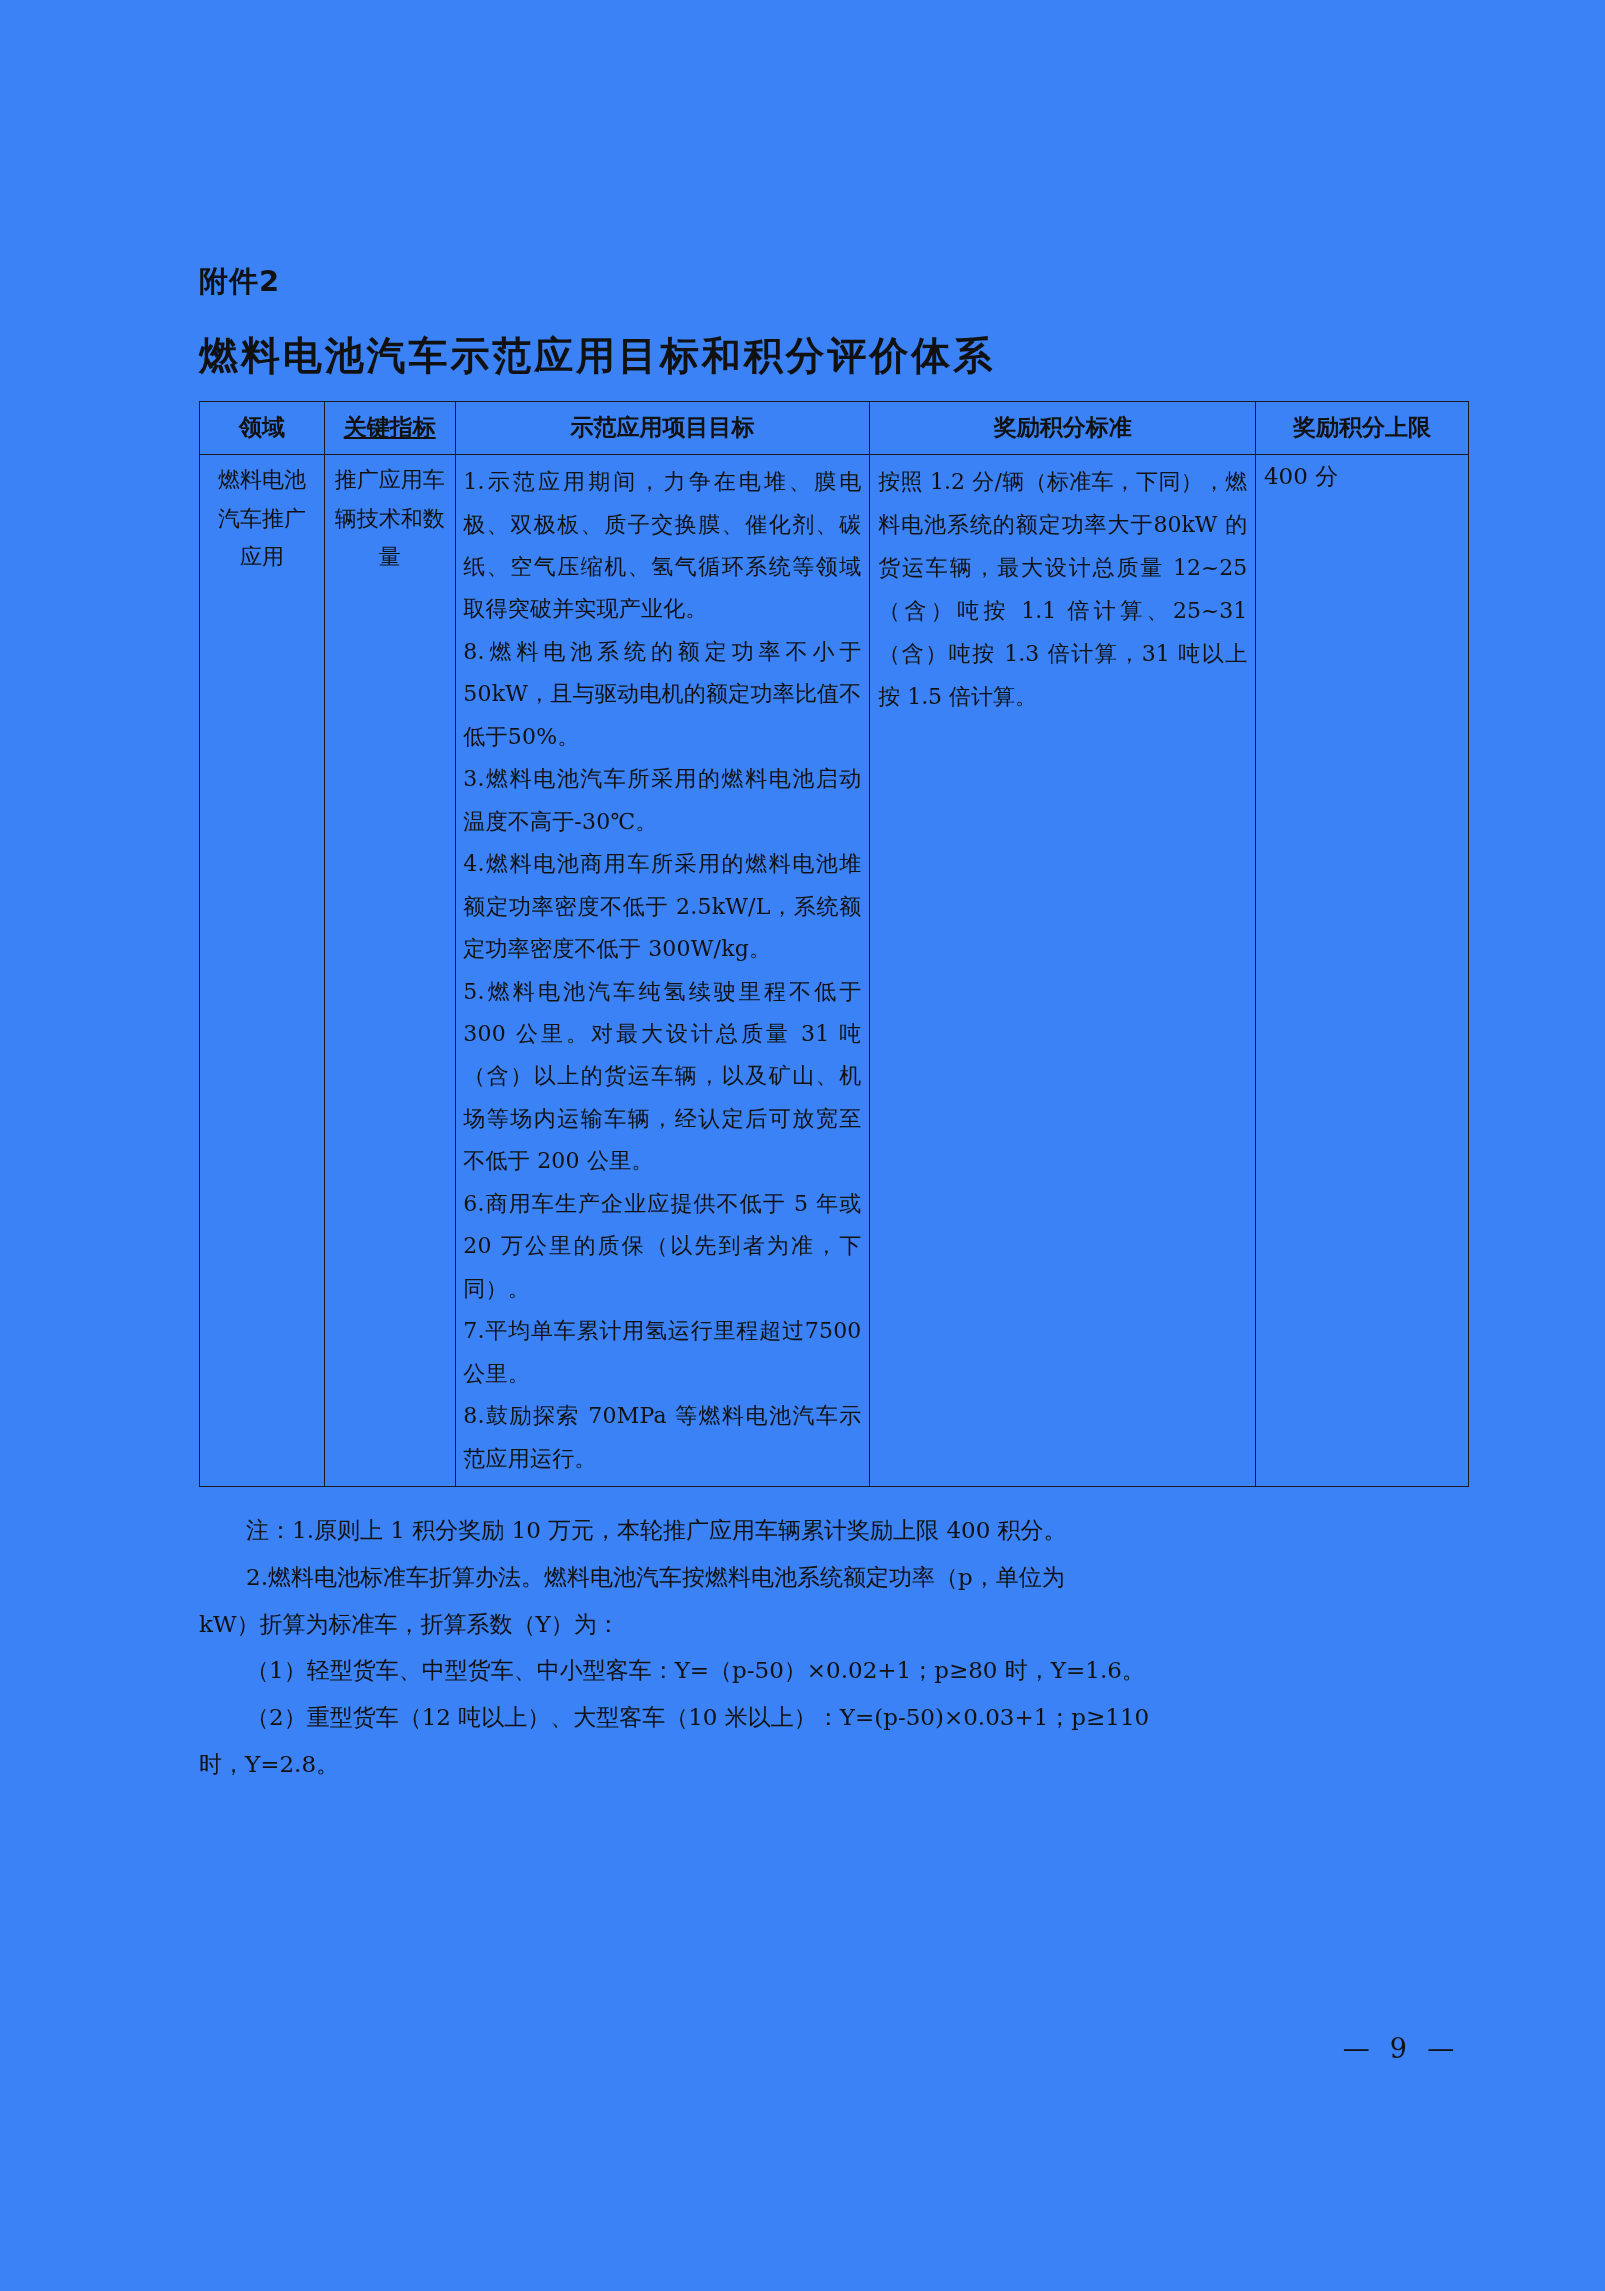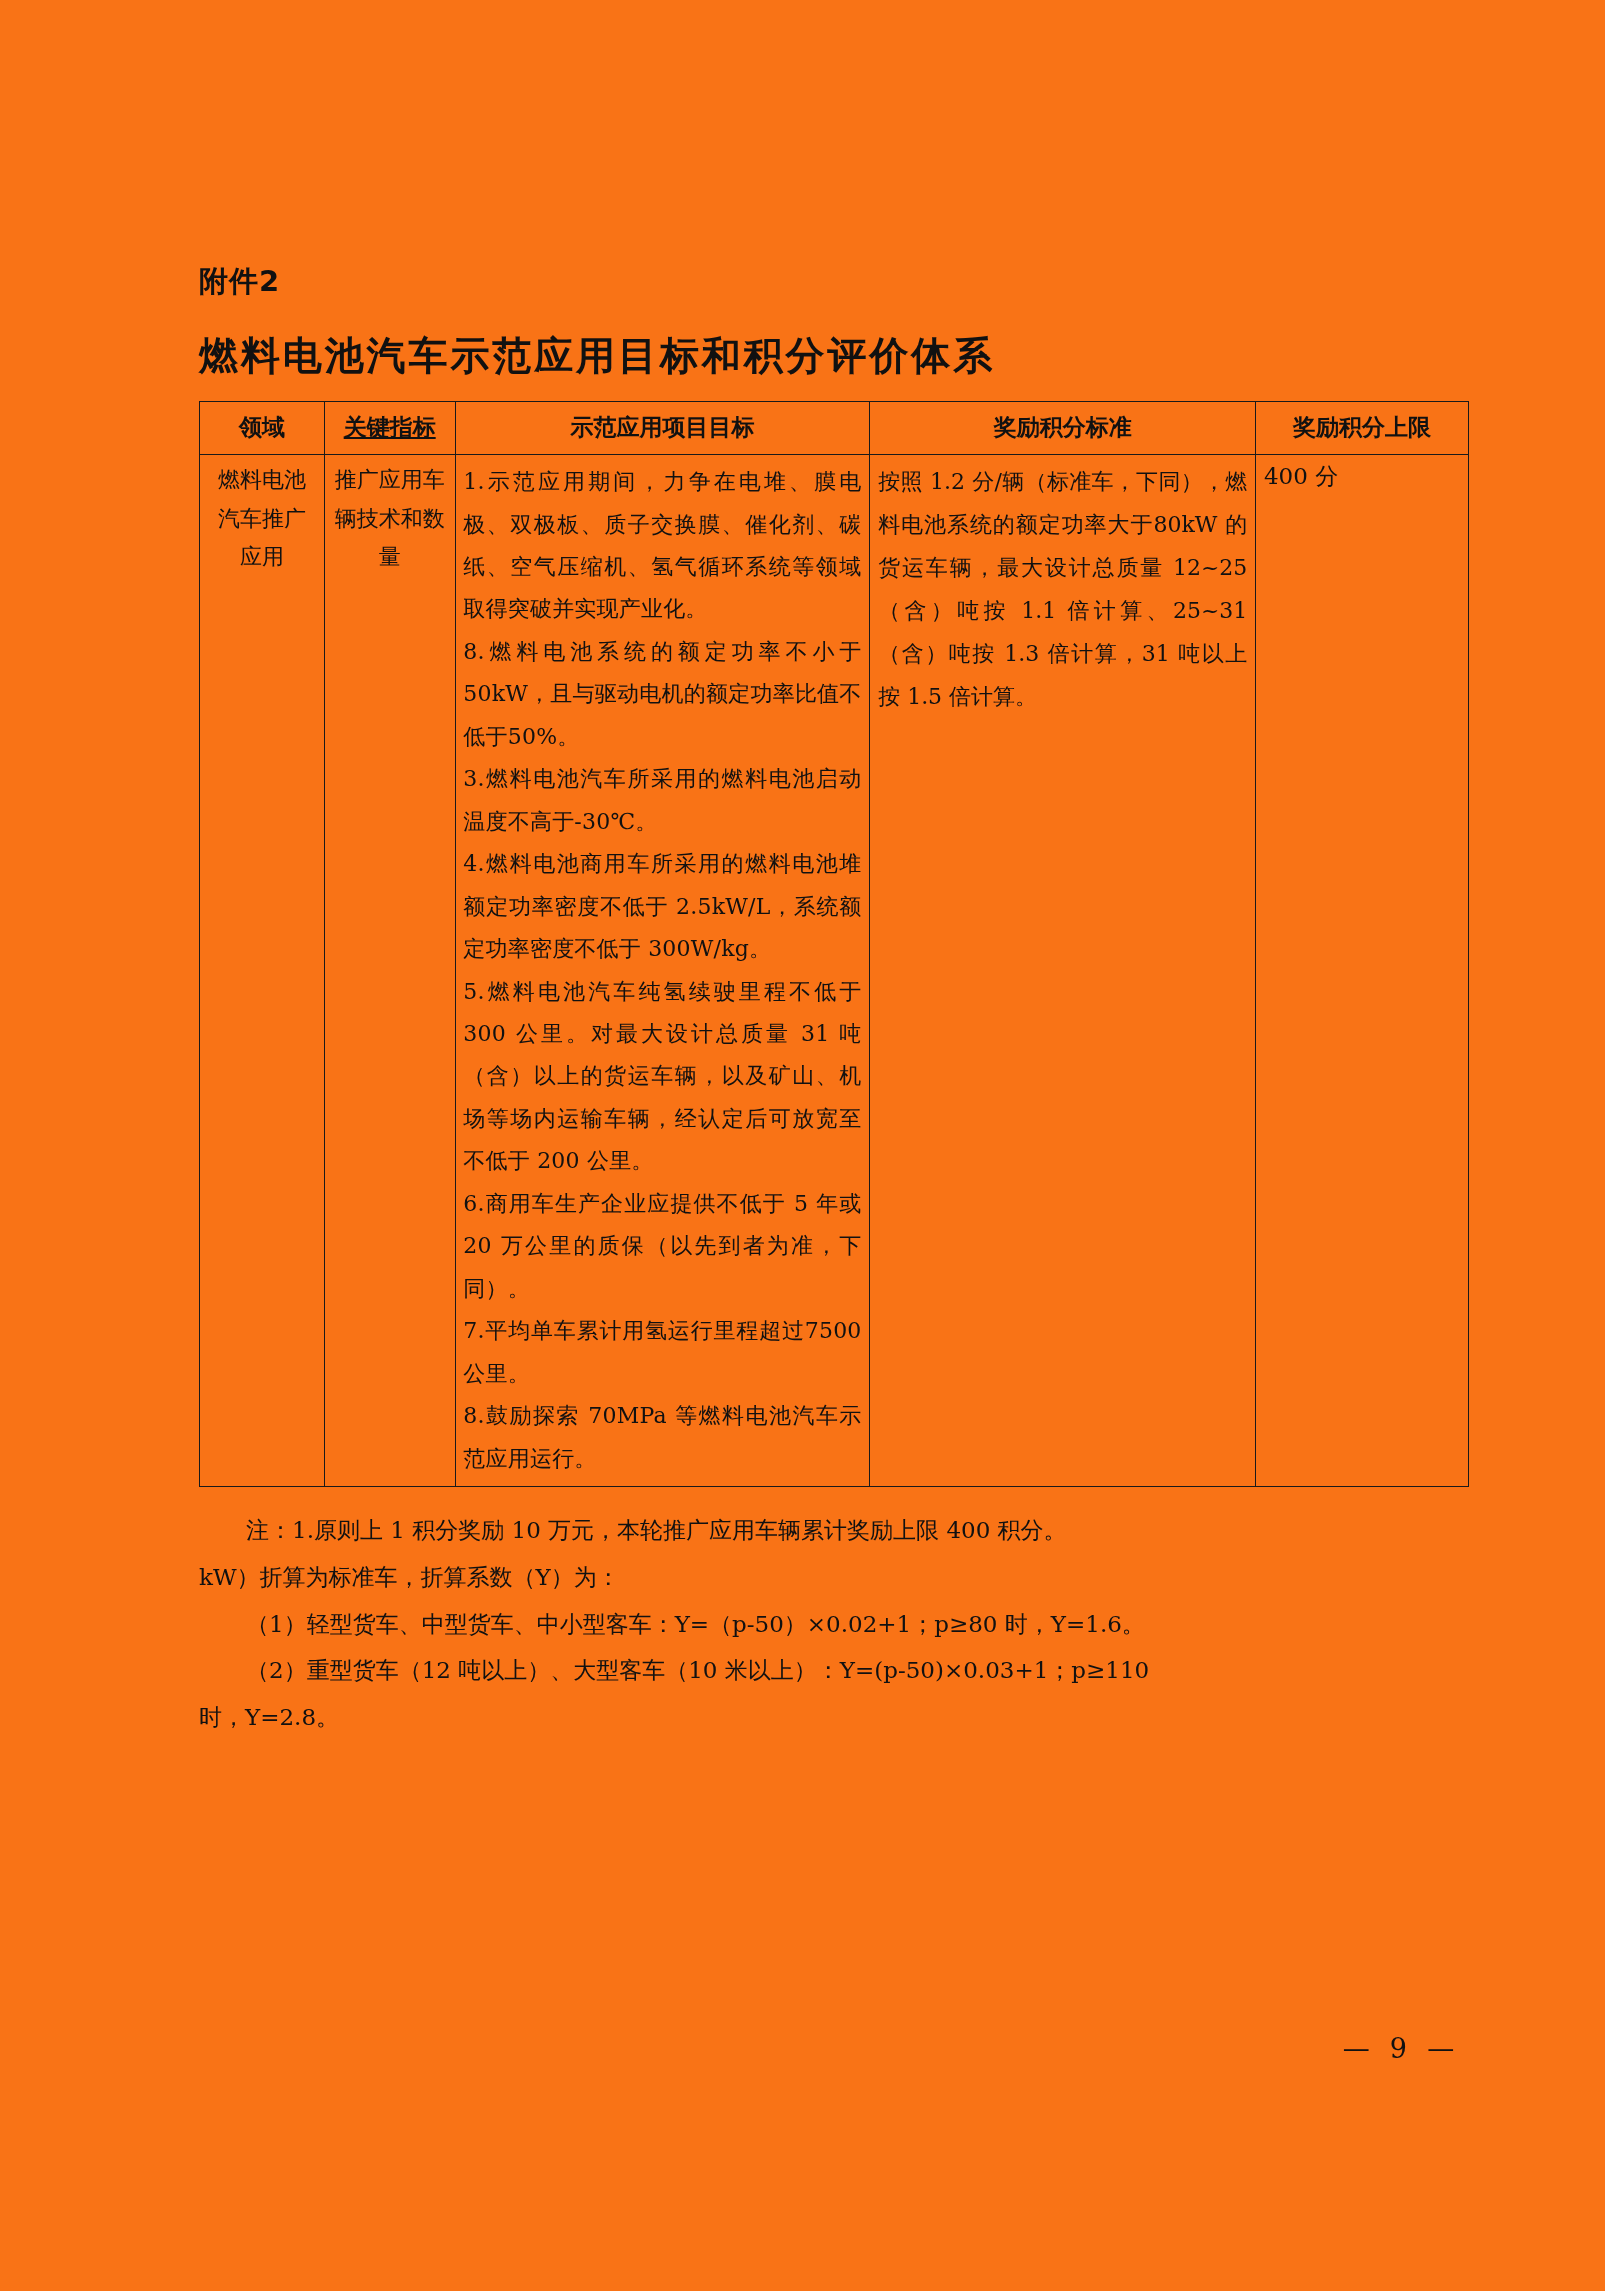--- a/index.html
+++ b/index.html
@@ -13,21 +13,21 @@
     position: relative;
     font-family: "DejaVu Serif", "Liberation Serif", serif;
     color: #111;
     overflow: hidden;
   }
   .page {
     position: absolute;
     left: 0; top: 0;
     width: 1606px;
     height: 2291px;
-    background: #f97316;
+    background: #3b82f6;
   }
   .content {
     position: absolute;
     left: 199px;
     top: 262px;
     width: 1252px;
   }
   .attach-label {
     font-size: 29px;
     letter-spacing: 1px;
@@ -150,20 +150,21 @@
             <p class="goal-item">8.鼓励探索 70MPa 等燃料电池汽车示范应用运行。</p>
           </td>
           <td class="cell-std">按照 1.2 分/辆（标准车，下同），燃料电池系统的额定功率大于80kW 的货运车辆，最大设计总质量 12~25（含）吨按 1.1 倍计算、25~31（含）吨按 1.3 倍计算，31 吨以上按 1.5 倍计算。</td>
           <td class="cell-cap">400 分</td>
         </tr>
       </tbody>
     </table>
 
     <div class="notes">
       <p class="indent0">注：1.原则上 1 积分奖励 10 万元，本轮推广应用车辆累计奖励上限 400 积分。</p>
+      <p class="indent0">2.燃料电池标准车折算办法。燃料电池汽车按燃料电池系统额定功率（p，单位为</p>
       <p>kW）折算为标准车，折算系数（Y）为：</p>
       <p class="indent0">（1）轻型货车、中型货车、中小型客车：Y=（p-50）×0.02+1；p≥80 时，Y=1.6。</p>
       <p class="indent0">（2）重型货车（12 吨以上）、大型客车（10 米以上）：Y=(p-50)×0.03+1；p≥110</p>
       <p>时，Y=2.8。</p>
     </div>
 
   </div>
 
   <div class="pagenum">— 9 —</div>
 </div>

